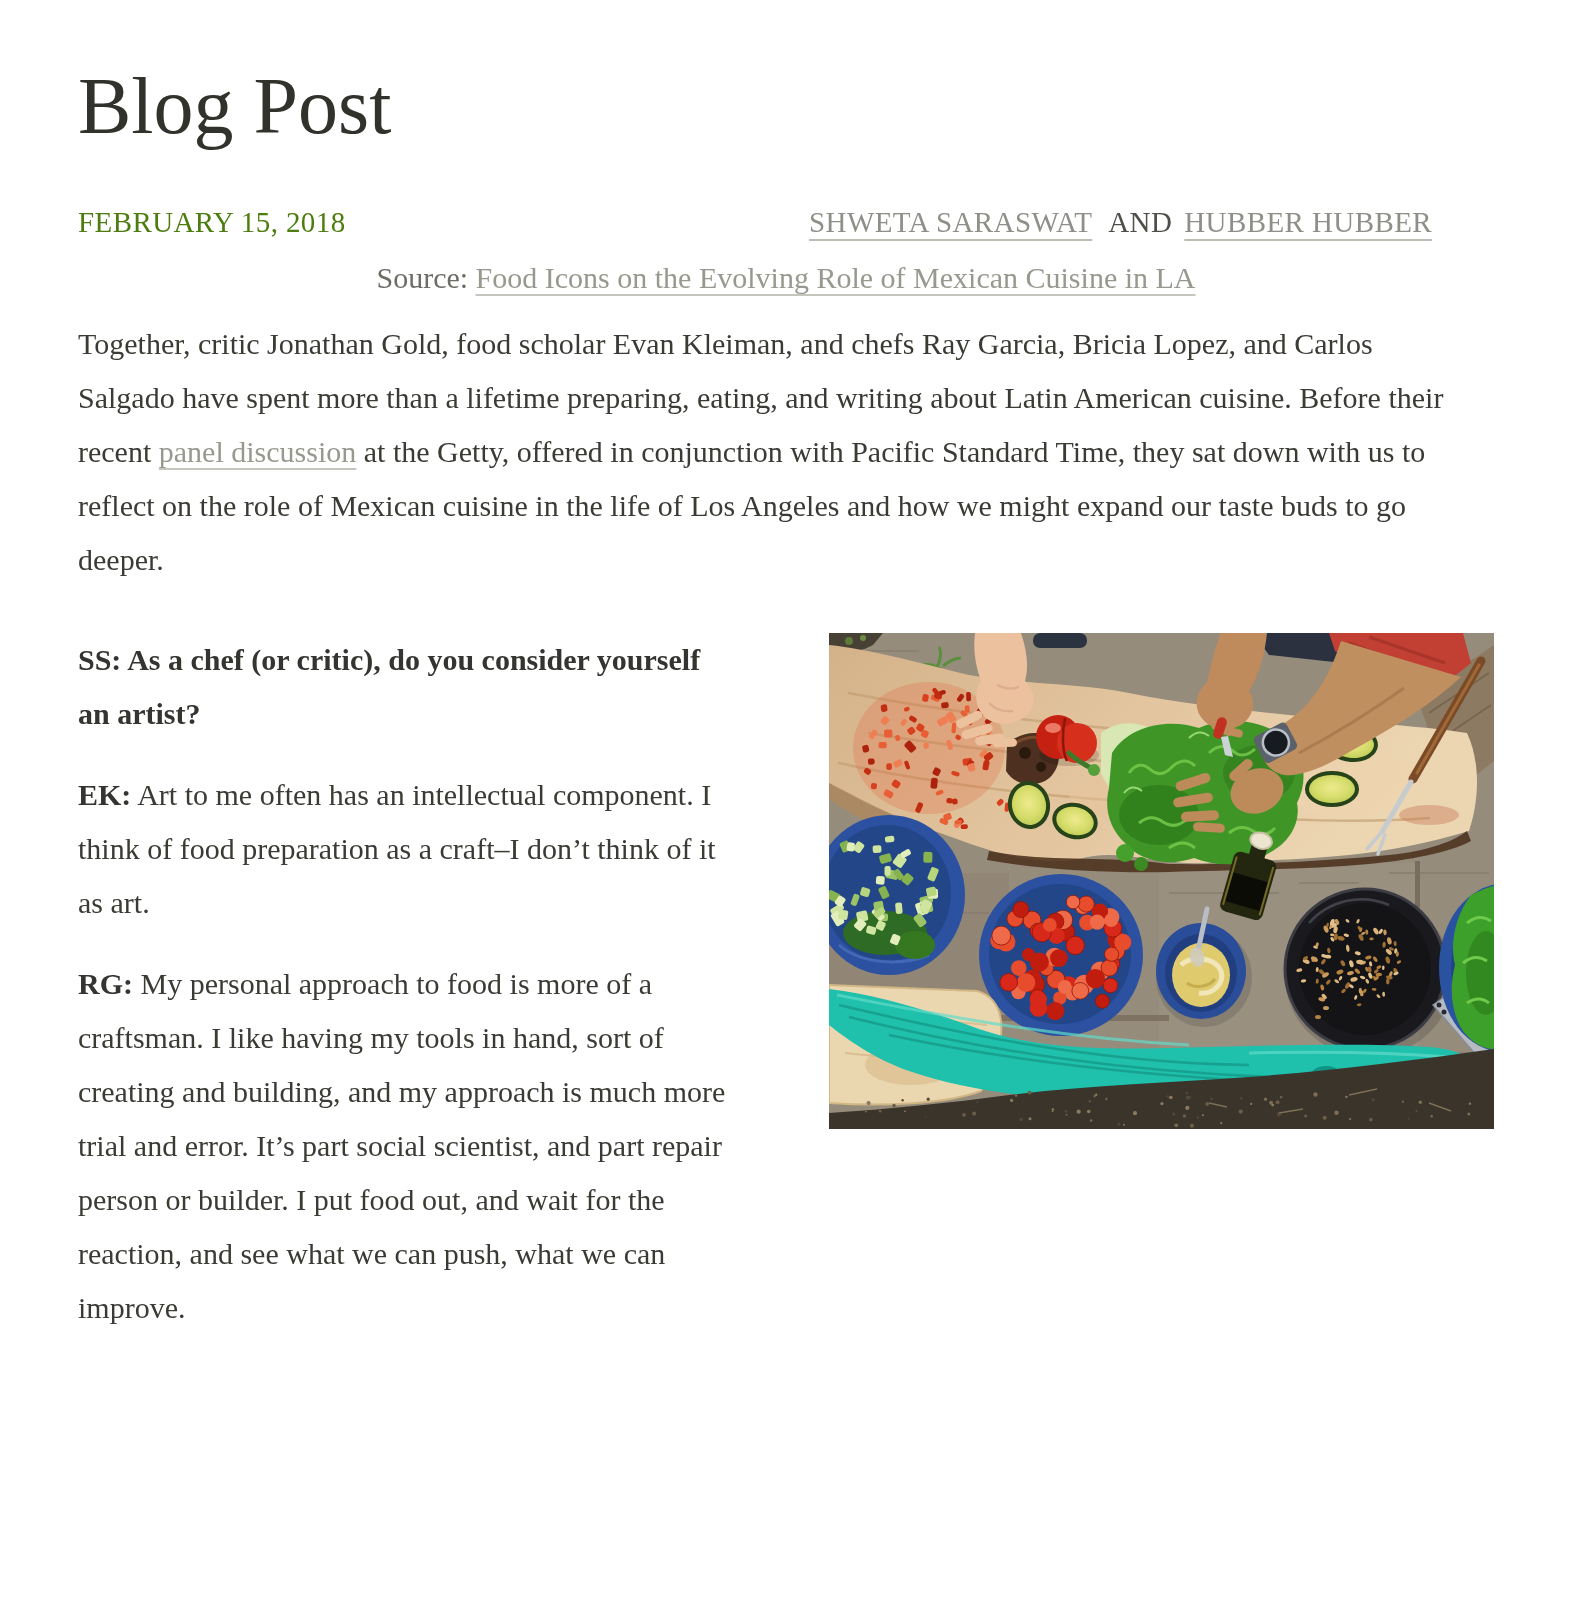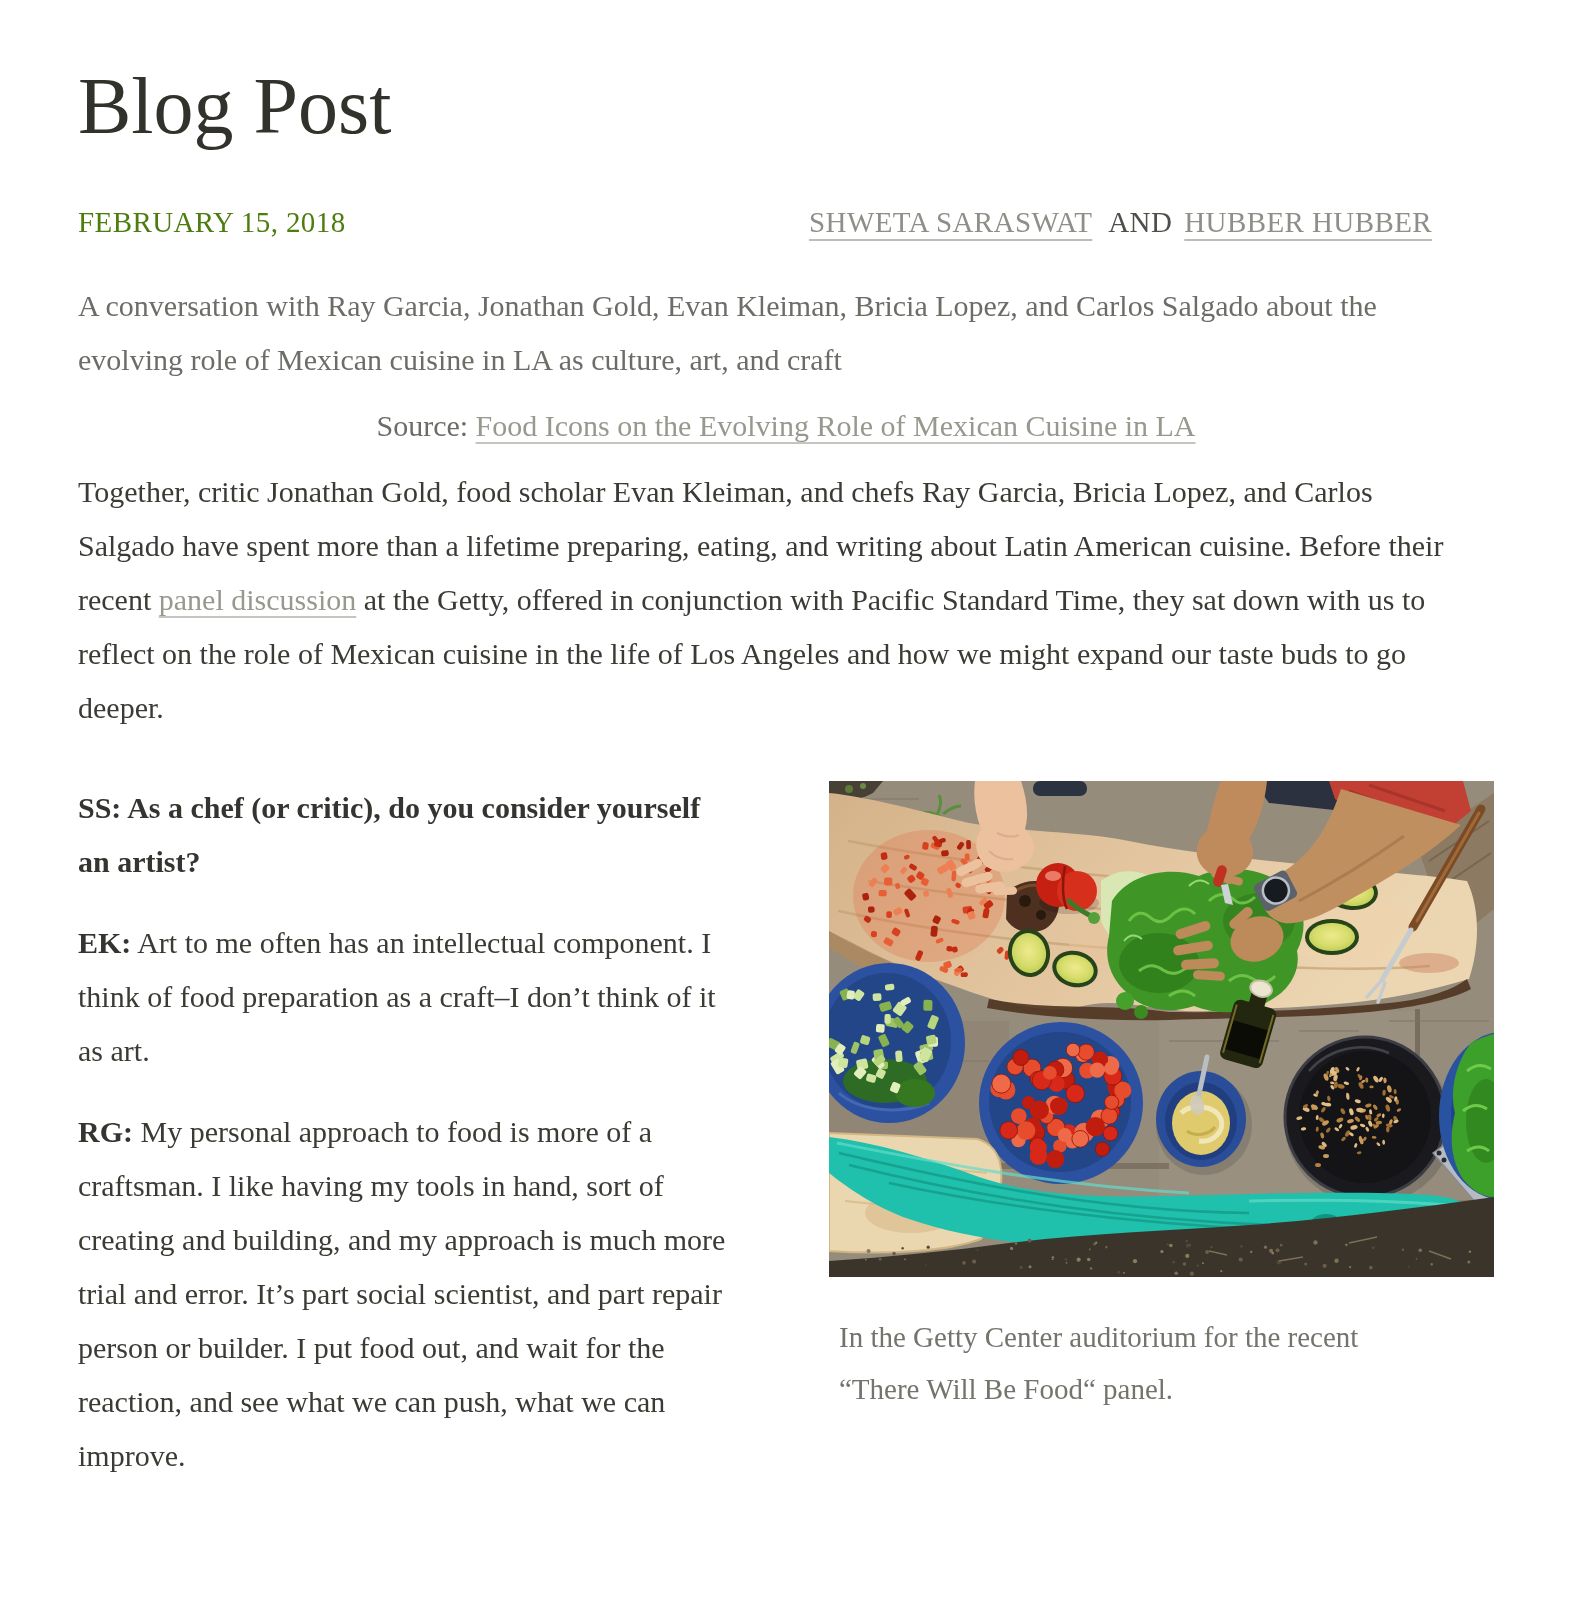--- a/index.html
+++ b/index.html
@@ -37,21 +37,20 @@
 
   <h1>Blog Post</h1>
 
   <div class="meta-row">
     <span class="post-date">FEBRUARY 15, 2018</span>
     <span class="authors">
       <a class="author-link">SHWETA SARASWAT</a><span class="and-sep">AND</span><a class="author-link">HUBBER HUBBER</a>
     </span>
   </div>
 
-  <p class="standfirst">A conversation with Ray Garcia, Jonathan Gold, Evan Kleiman, Bricia Lopez, and Carlos Salgado about the evolving role of Mexican cuisine in LA as culture, art, and craft</p>
 
   <p class="source-line">
     <span>Source:</span>
     <a class="source-link">Food Icons on the Evolving Role of Mexican Cuisine in LA</a>
   </p>
 
   <p class="body-par"><span>Together, critic Jonathan Gold, food scholar Evan Kleiman, and chefs Ray Garcia, Bricia Lopez, and Carlos Salgado have spent more than a lifetime preparing, eating, and writing about Latin American cuisine. Before their recent </span><a class="inline-link">panel discussion</a><span> at the Getty, offered in conjunction with Pacific Standard Time, they sat down with us to reflect on the role of Mexican cuisine in the life of Los Angeles and how we might expand our taste buds to go deeper.</span></p>
 
   <section class="qa">
     <div class="qa-left">
@@ -616,17 +615,16 @@
                 <circle cx="36.84609673433761" cy="478.65361003732676" r="0.8" fill="#8a7a5e"></circle>
                 <circle cx="344.6883927600603" cy="481.18474127298225" r="1.4" fill="#544838"></circle>
                 <circle cx="452.1148839881097" cy="464.1576838981591" r="1.3" fill="#6b5d47"></circle>
                 <circle cx="73.61502078791489" cy="467.1898904159108" r="1.2" fill="#544838"></circle>
                 <circle cx="305.994775580281" cy="480.2217019145849" r="2.1" fill="#8a7a5e"></circle>
               </g>
             <path d="M520,462 l28,-6 M600,470 l22,8 M380,470 l18,4 M450,480 l24,-4" stroke="#7d6e55" stroke-width="1.5" fill="none"></path>
           </g>
         </svg>
       </div>
-      <figcaption>In the Getty Center auditorium for the recent “There Will Be Food“ panel.</figcaption>
     </figure>
   </section>
 
 </div>
 
 </body></html>

